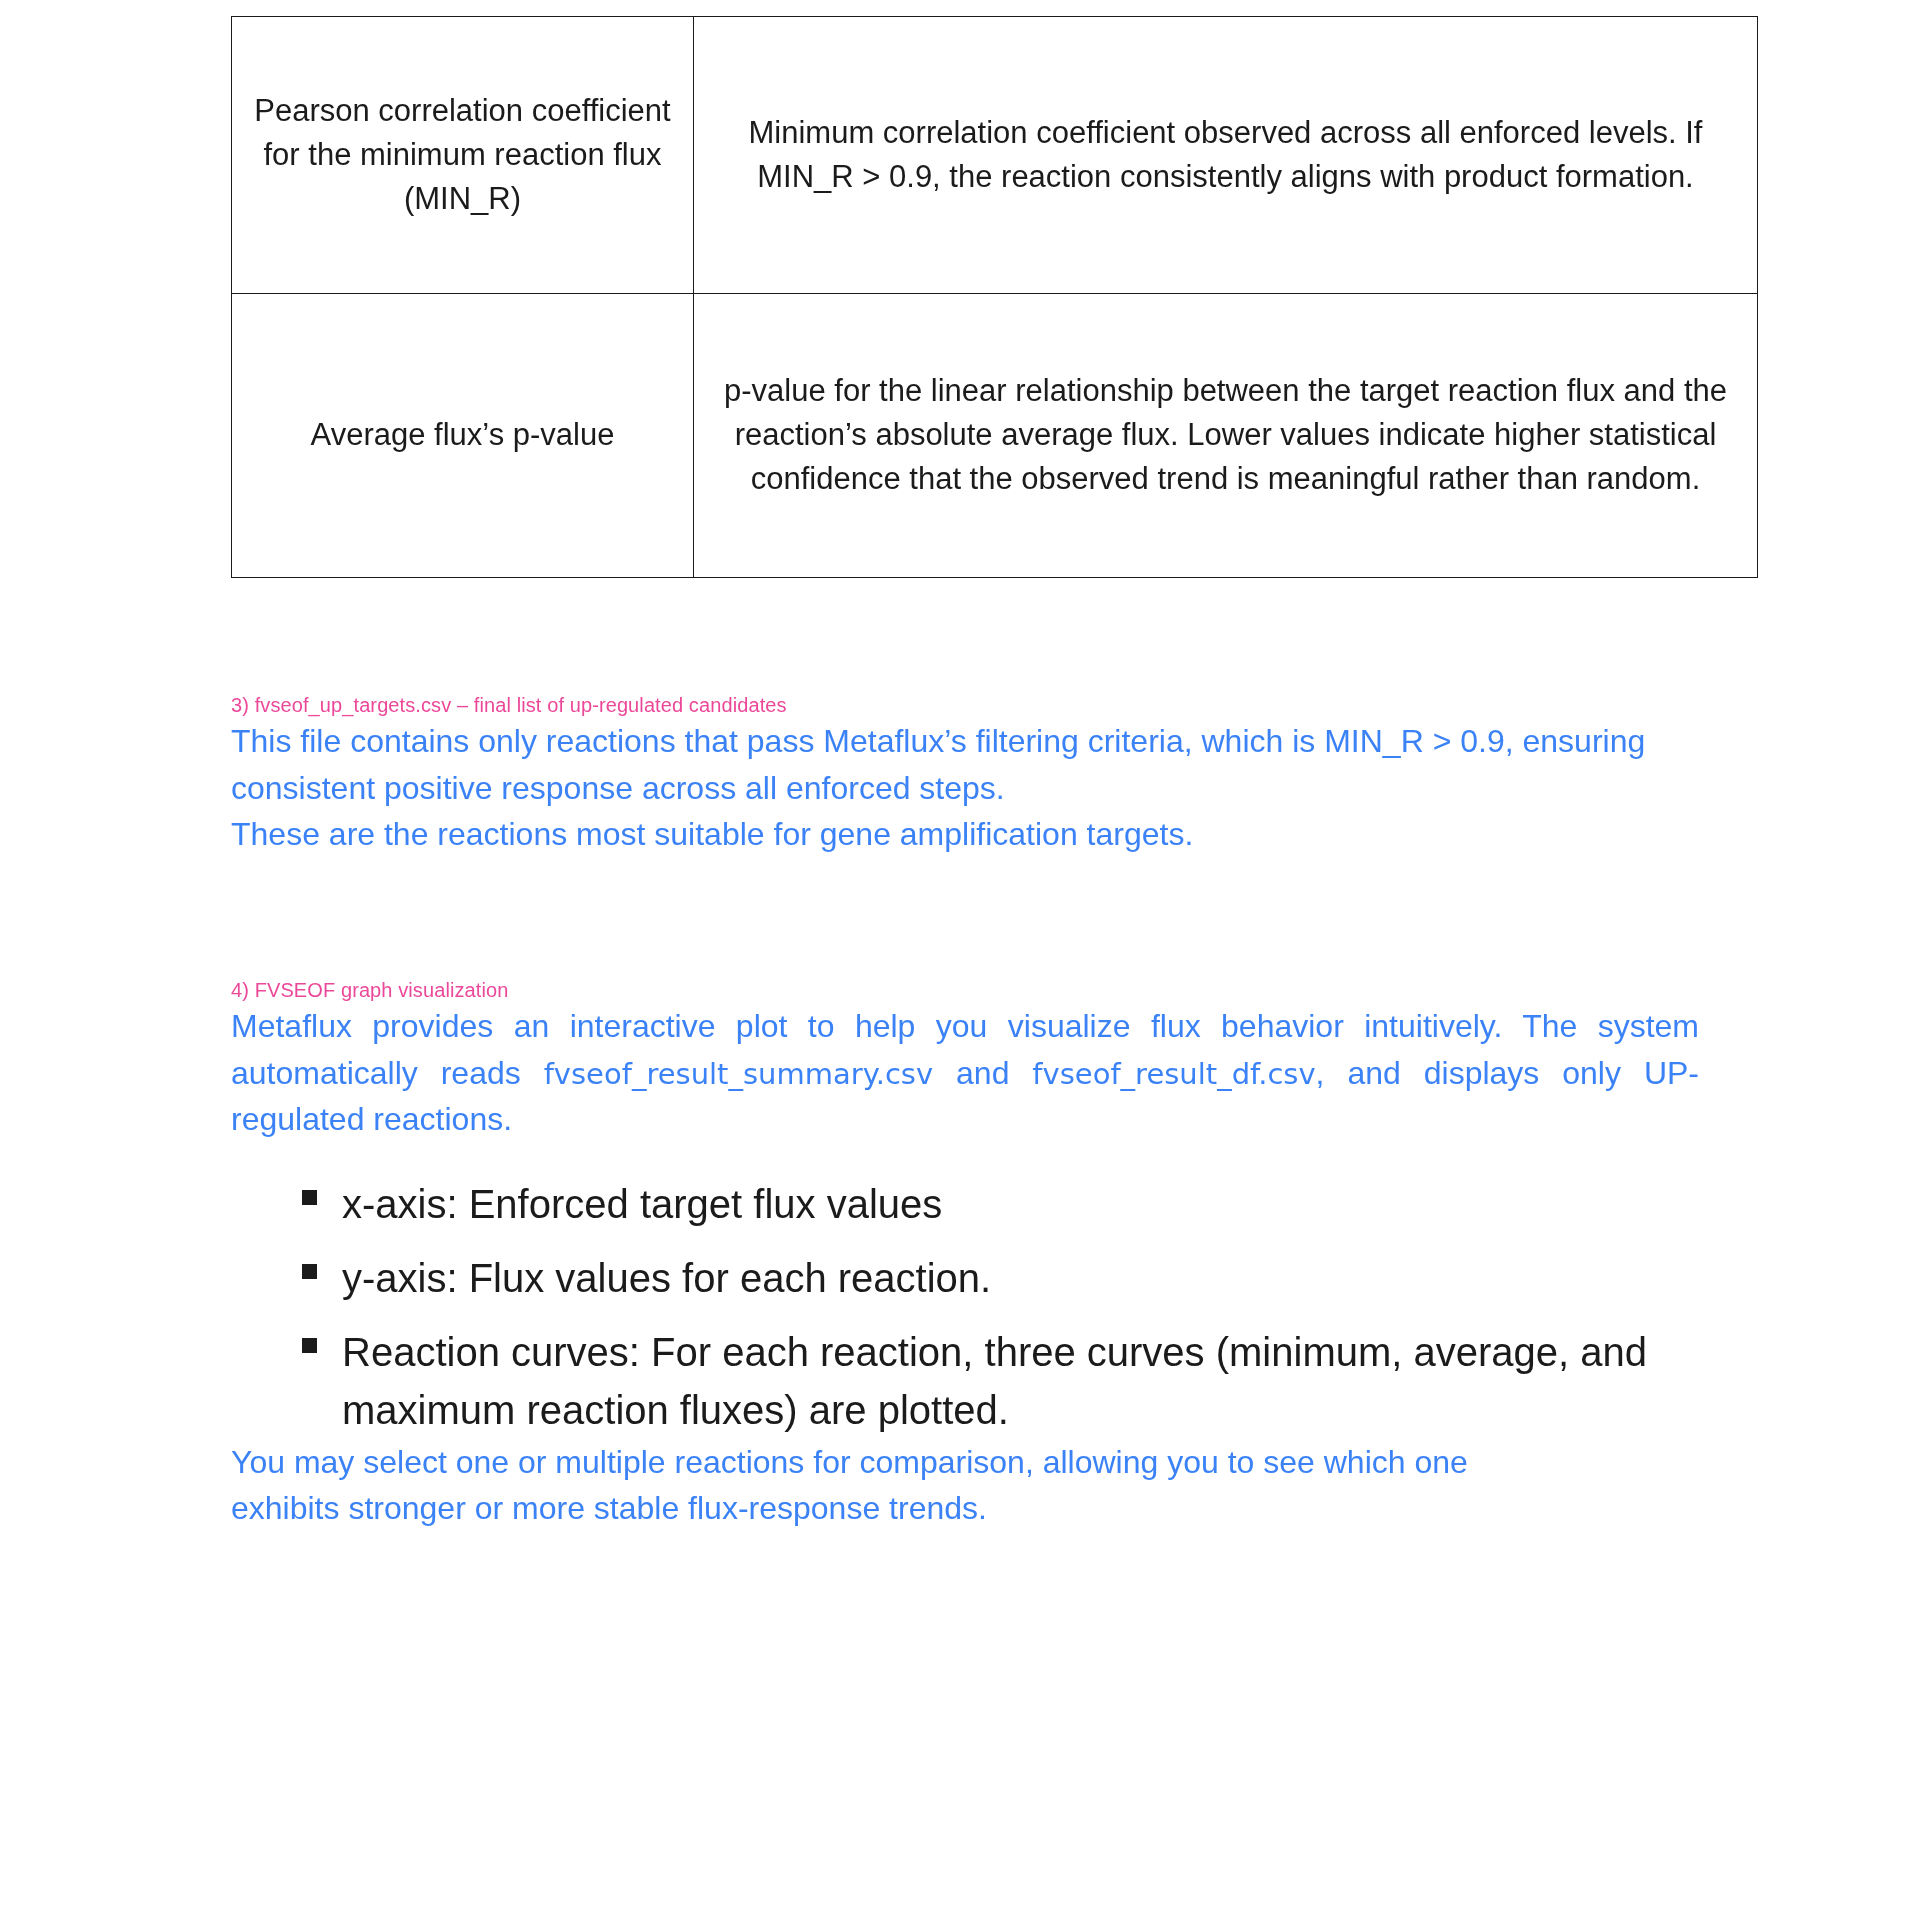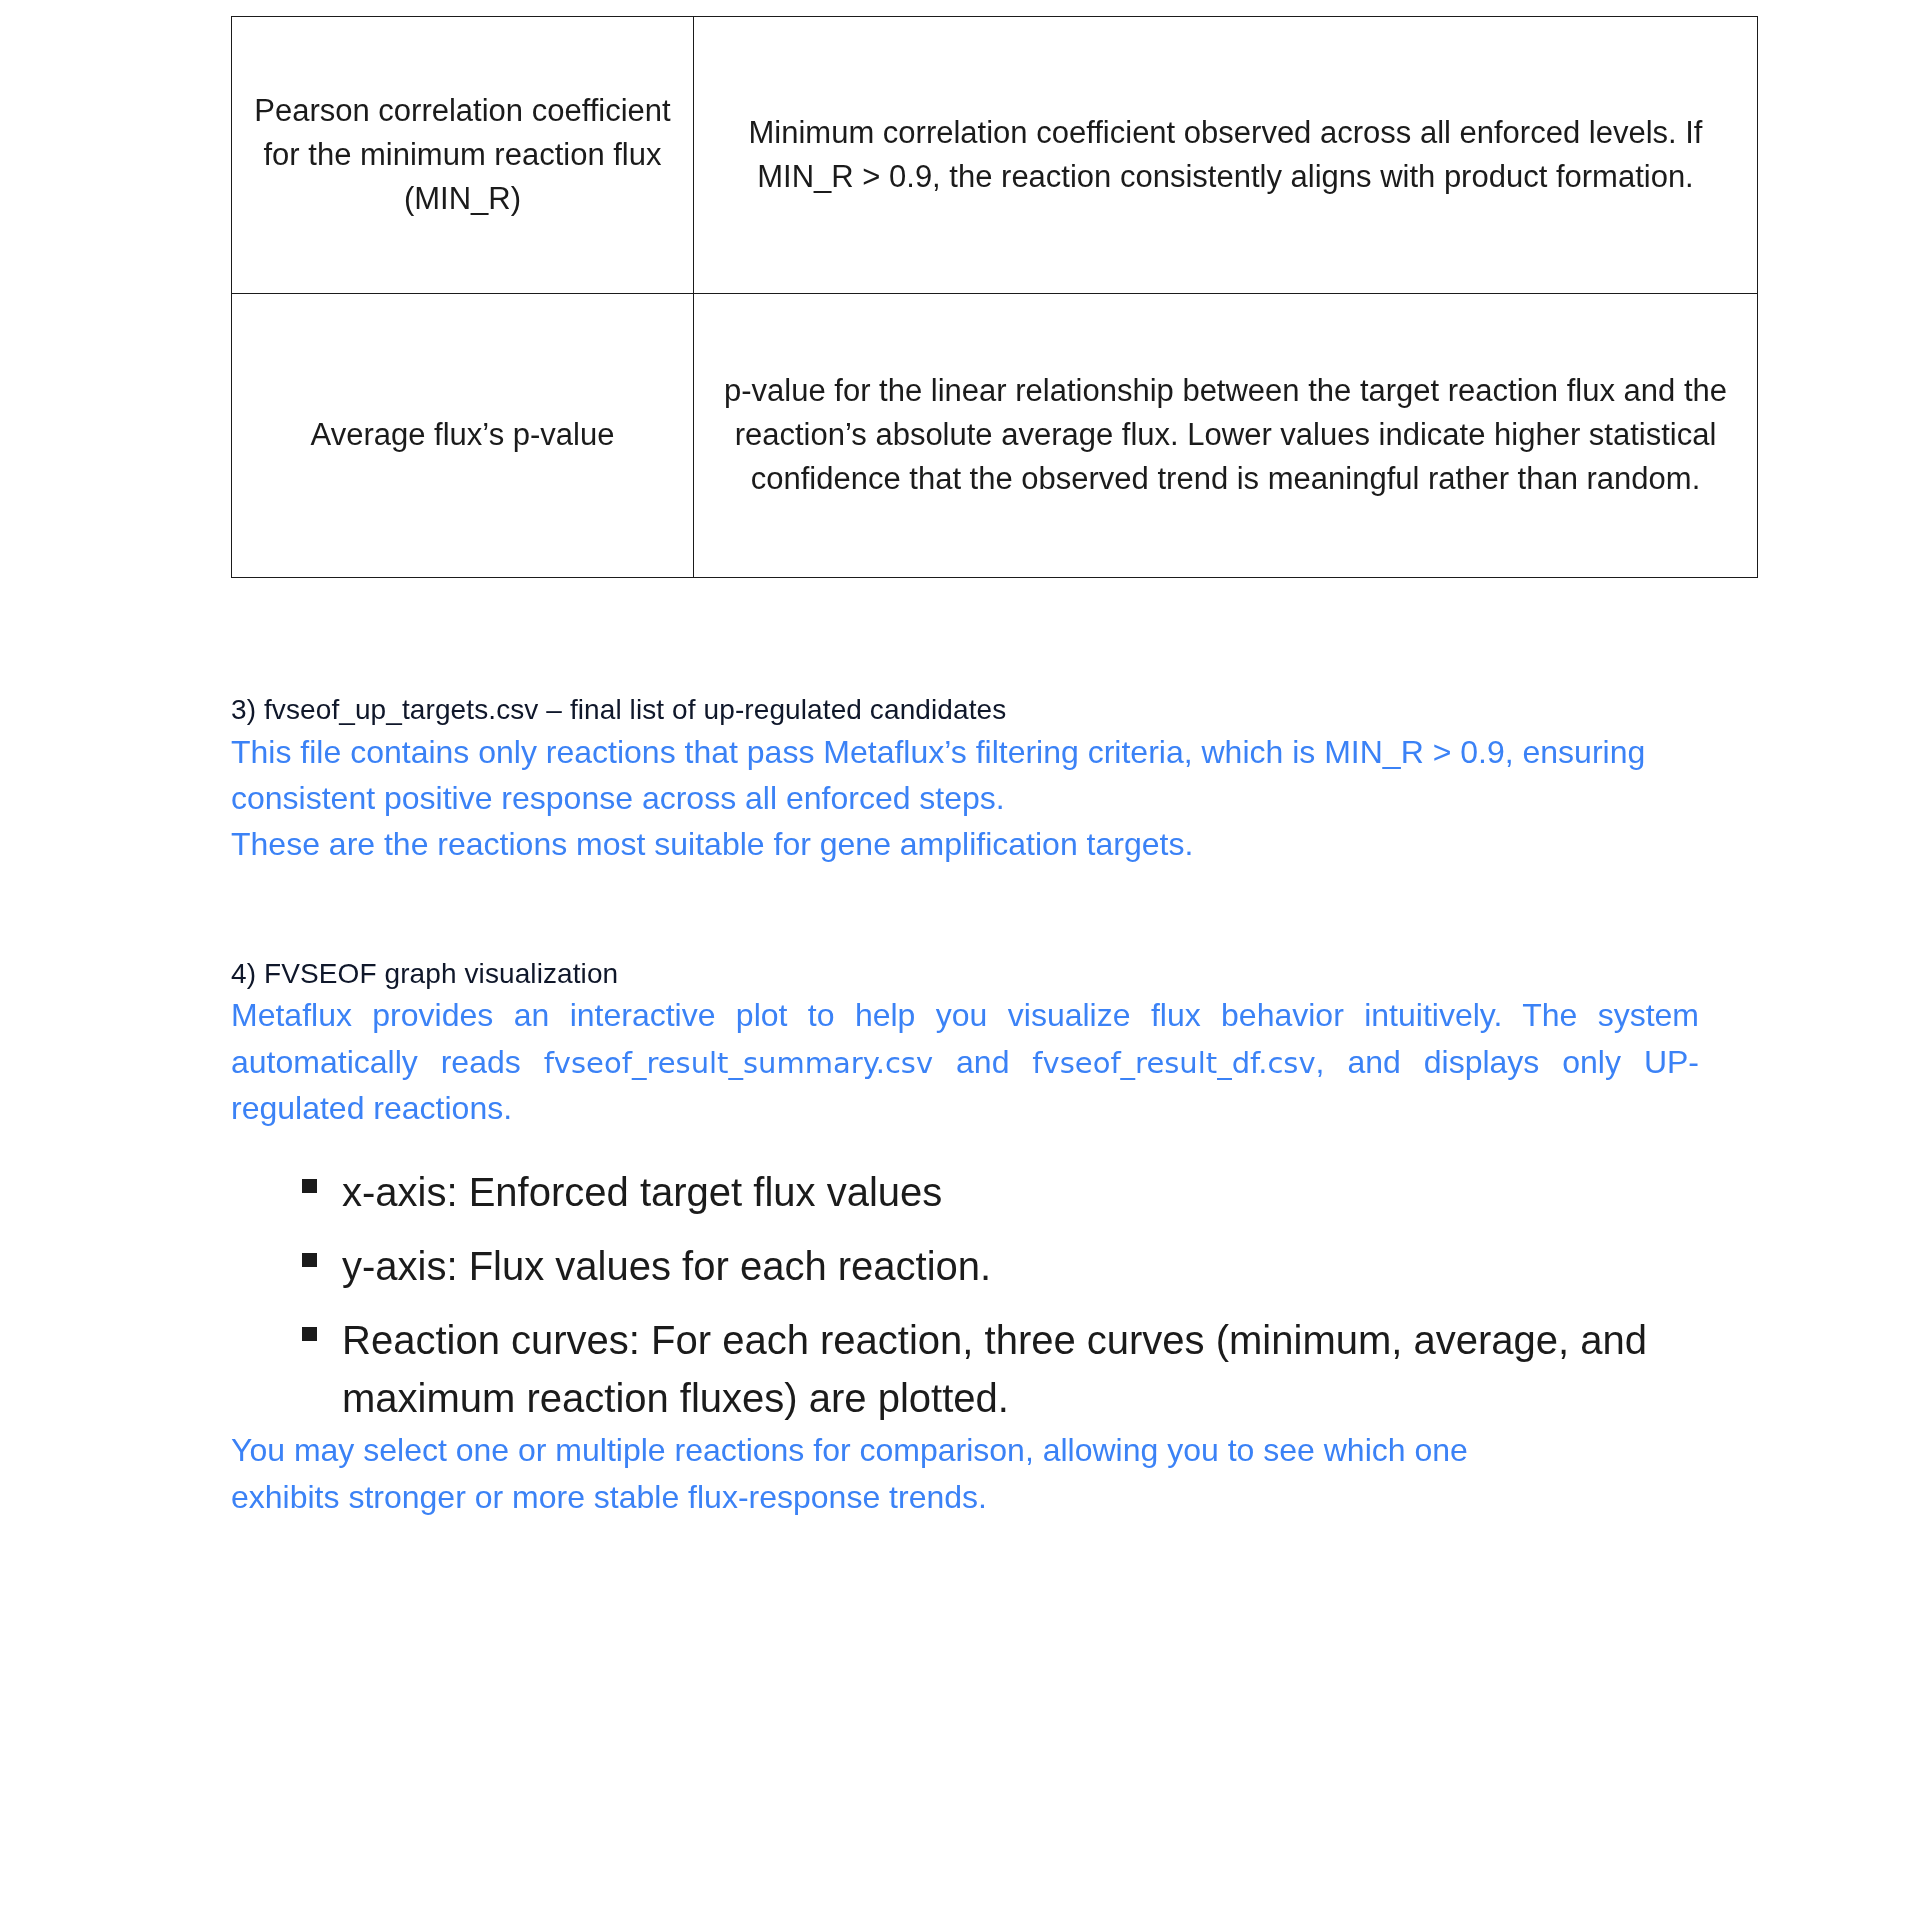--- a/index.html
+++ b/index.html
@@ -47,29 +47,29 @@
     width: 433px;
   }
   .spec-table td.col-desc {
     width: 1035px;
   }
   .row-1 td { height: 254px; }
   .row-2 td { height: 262px; }
 
   
   .h-blue {
-    color: #0f172a;
-    font-size: 28px;
+    color: #ec4899;
+    font-size: 20px;
     line-height: 1.3;
     margin: 0;
     font-weight: 400;
     letter-spacing: 0.1px;
   }
   .h-1 { margin-top: 114px; }
-  .h-2 { margin-top: 88px; }
+  .h-2 { margin-top: 120px; }
 
   
   p.body {
     font-size: 32px;
     line-height: 1.45;
     margin: 0;
     color: #3b82f6;
     font-weight: 400;
   }
   .p-gap-1  { margin-top: 36px; }

